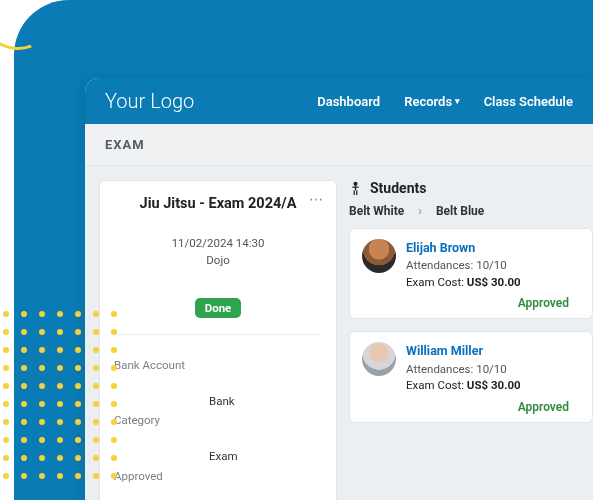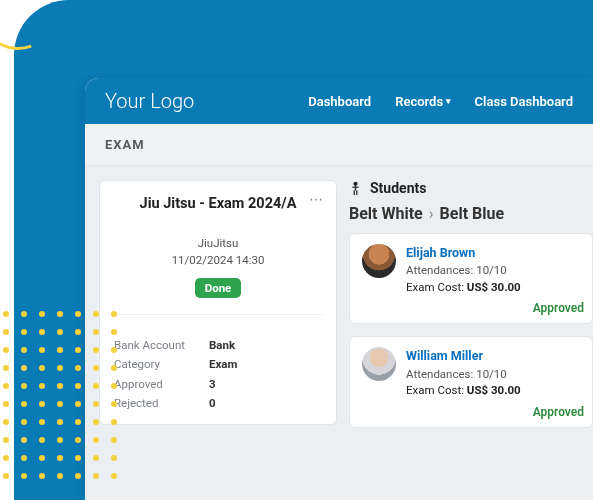--- a/index.html
+++ b/index.html
@@ -55,41 +55,41 @@
   .exam-card {
     width:238px; background:#fff; border:1px solid #e1e4e8; border-radius:6px;
     padding:14px 14px 10px 14px; font-size:12px; color:#333;
     align-self:flex-start;
   }
   .exam-head { text-align:center; position:relative; padding-bottom:12px; }
   .ellipsis { position:absolute; top:-4px; right:-2px; color:#888; cursor:pointer; font-size:14px; letter-spacing:1px; }
   .exam-title { font-weight:700; font-size:14.5px; margin-bottom:23px; color:#222; }
   .meta { color:#555; font-size:11.5px; line-height:1.5; }
   .badge-done {
-    display:inline-block; margin-top:8px; background:#2ea44f; color:#fff;
+    display:inline-block; margin-top:28px; background:#2ea44f; color:#fff;
     font-size:11.5px; font-weight:700; padding:3px 10px; border-radius:5px;
   }
   .exam-table { border-top:1px solid #eee; margin-top:4px; padding-top:21px; }
   .trow { display:flex; font-size:11.5px; line-height:1.7; }
   .trow .k { width:95px; color:#7a7f85; }
-  .trow .v { color:#333; font-weight:700; }
+  .trow .v { color:#333; font-weight:400;margin-top:36px; }
 
   
   .students-col { flex:1; min-width:0; }
   .students-head {
     display:flex; align-items:center; gap:8px; font-weight:700;
     font-size:14px; color:#222; margin-bottom:8px;
   }
   .students-head svg { width:13px; height:15px; }
-  .breadcrumb { font-size:16px; font-weight:700; color:#333; display:flex; align-items:center; gap:6px; margin-bottom:10px; }
+  .breadcrumb { font-size:12px; font-weight:700; color:#333; display:flex; align-items:center; gap:14px; margin-bottom:10px; }
   .breadcrumb .sep { color:#888; font-weight:400; }
 
   .student-card {
     background:#fff; border:1px solid #e1e4e8; border-radius:6px;
-    padding:10px 8px 8px 12px; margin-bottom:12px;
+    padding:10px 23px 8px 12px; margin-bottom:12px;
   }
   .student-top { display:flex; gap:10px; }
   .avatar { width:34px; height:34px; border-radius:50%; flex-shrink:0; }
   .sinfo { font-size:11.5px; color:#555; line-height:1.45; }
   .sname { color:#0a6fbf; font-weight:700; font-size:12.5px; cursor:pointer; }
   .cost { color:#222; }
   .cost b { font-weight:700; }
   .approved { text-align:right; color:#2e8b3e; font-size:12px; font-weight:600; margin-top:6px; }
 
   
@@ -181,36 +181,36 @@
   <div class="topbar">
     <div class="logo">Your Logo</div>
     <div class="nav-item">
       <span>Dashboard</span>
     </div>
     <div class="nav-item">
       <span>Records</span>
       <span class="caret">▾</span>
     </div>
     <div class="nav-item">
-      <span>Class Dashboard</span>
+      <span>Class Schedule</span>
     </div>
   </div>
 
   <div class="subhead">
     <span>EXAM</span>
   </div>
 
   <div class="content">
 
     <div class="exam-card">
       <div class="exam-head">
         <div class="ellipsis">⋯</div>
         <div class="exam-title">Jiu Jitsu - Exam 2024/A</div>
-        <div class="meta">JiuJitsu</div>
         <div class="meta">11/02/2024 14:30</div>
+        <div class="meta">Dojo</div>
         <div class="badge-done">Done</div>
       </div>
       <div class="exam-table">
         <div class="trow">
           <div class="k">Bank Account</div>
           <div class="v">Bank</div>
         </div>
         <div class="trow">
           <div class="k">Category</div>
           <div class="v">Exam</div>

